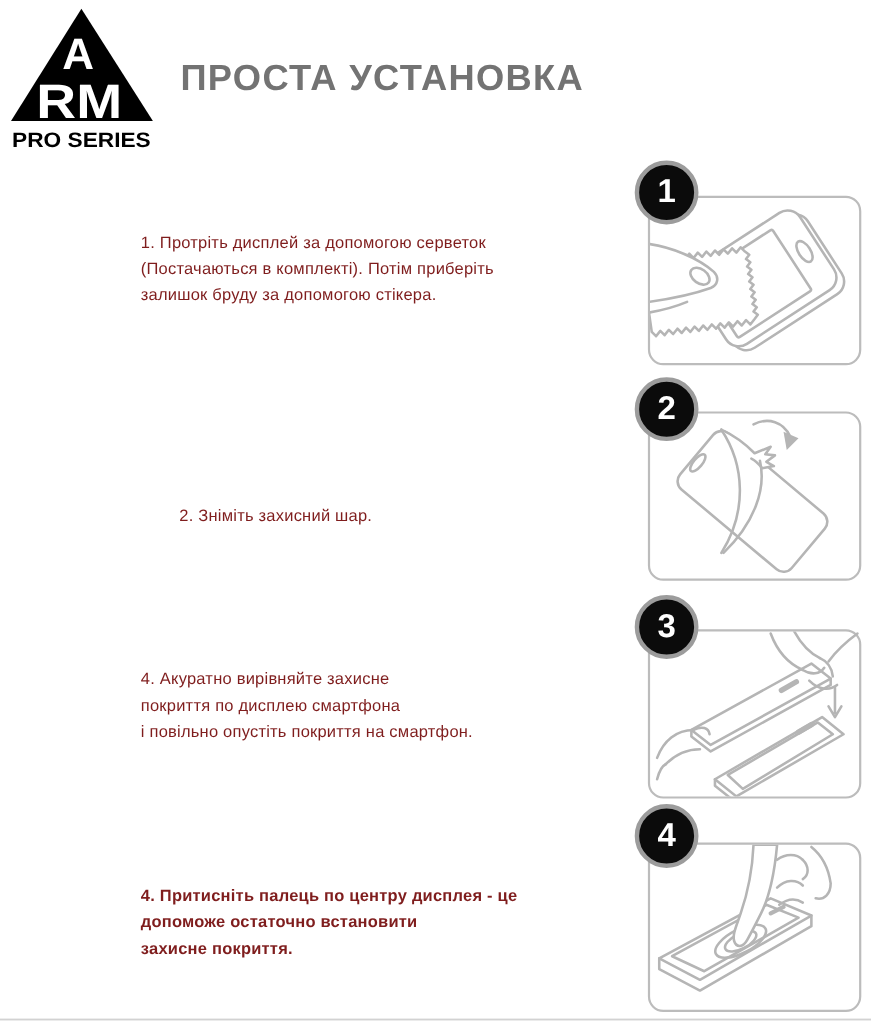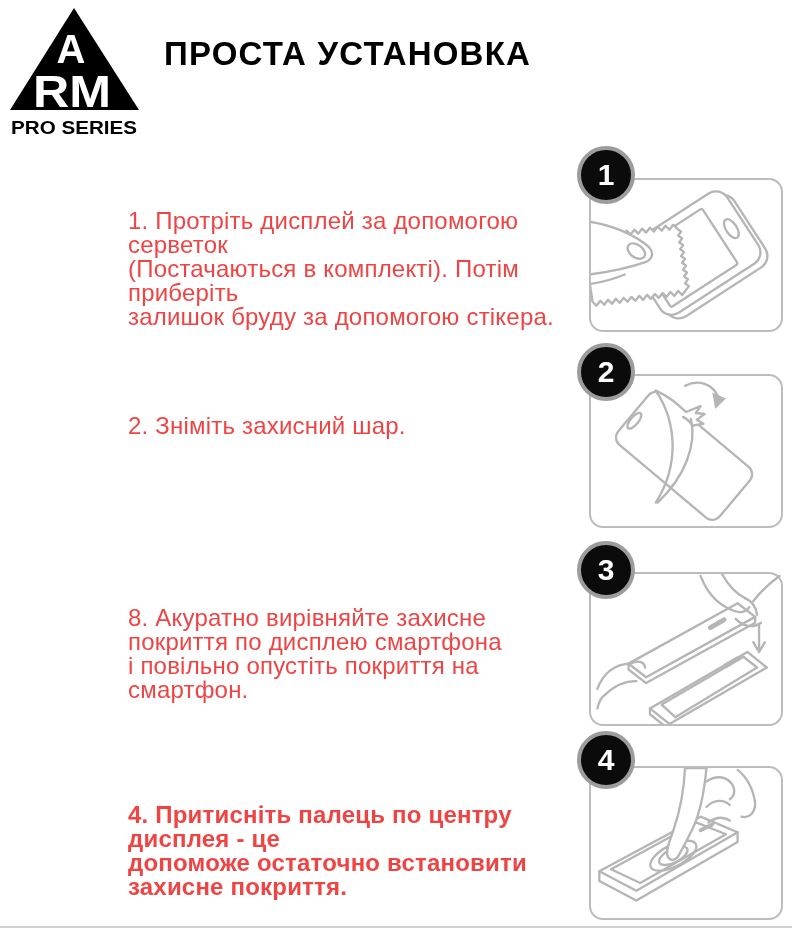--- a/index.html
+++ b/index.html
@@ -4,31 +4,31 @@
 <style>
   html,body{margin:0;padding:0;background:#ffffff;}
   .page{
     position:relative;width:792px;height:928px;background:#ffffff;overflow:hidden;
     font-family:"Liberation Sans",sans-serif;
   }
   
   .logo{position:absolute;left:8px;top:6px;width:150px;height:132px;}
   
   .title{
-    position:absolute;left:164px;top:35px;
-    font-size:33px;font-weight:800;letter-spacing:1.2px;color:#000000;white-space:nowrap;
+    position:absolute;left:164px;top:52px;
+    font-size:33px;font-weight:800;letter-spacing:1.2px;color:#737373;white-space:nowrap;
   }
   
   .step-text{
     position:absolute;left:128px;width:470px;
-    font-size:24px;line-height:24px;letter-spacing:0.2px;color:#ef4444;
+    font-size:15px;line-height:24px;letter-spacing:0.2px;color:#7f1d1d;
     white-space:pre-line;
   }
   .step-text.s1{top:209px;}
-  .step-text.s2{top:414px;}
+  .step-text.s2{top:458px;margin-left:35px;}
   .step-text.s3{top:606px;}
   .step-text.s4{top:803px;font-weight:bold;}
   
   .illu-box{
     position:absolute;left:589px;width:190px;height:150px;
     border:2px solid #bcbcbc;border-radius:14px;background:#ffffff;
   }
   .illu-box.b1{top:178px;}
   .illu-box.b2{top:374px;}
   .illu-box.b3{top:572px;}
@@ -58,21 +58,21 @@
     <text x="64" y="101" text-anchor="middle" font-family="Liberation Sans, sans-serif" font-size="44" font-weight="bold" fill="#ffffff" textLength="78" lengthAdjust="spacingAndGlyphs">RM</text>
     <text x="66" y="128" text-anchor="middle" font-family="Liberation Sans, sans-serif" font-size="19" font-weight="bold" fill="#000000" textLength="126" lengthAdjust="spacingAndGlyphs">PRO SERIES</text>
   </svg>
 
   <div class="title">ПРОСТА УСТАНОВКА</div>
 
   <div class="step-text s1">1. Протріть дисплей за допомогою серветок
 (Постачаються в комплекті). Потім приберіть
 залишок бруду за допомогою стікера.</div>
   <div class="step-text s2">2. Зніміть захисний шар.</div>
-  <div class="step-text s3">8. Акуратно вирівняйте захисне
+  <div class="step-text s3">4. Акуратно вирівняйте захисне
 покриття по дисплею смартфона
 і повільно опустіть покриття на смартфон.</div>
   <div class="step-text s4">4. Притисніть палець по центру дисплея - це
 допоможе остаточно встановити
 захисне покриття.</div>
 
   <div class="badge n1">
     <span>1</span>
   </div>
   <div class="badge n2">

